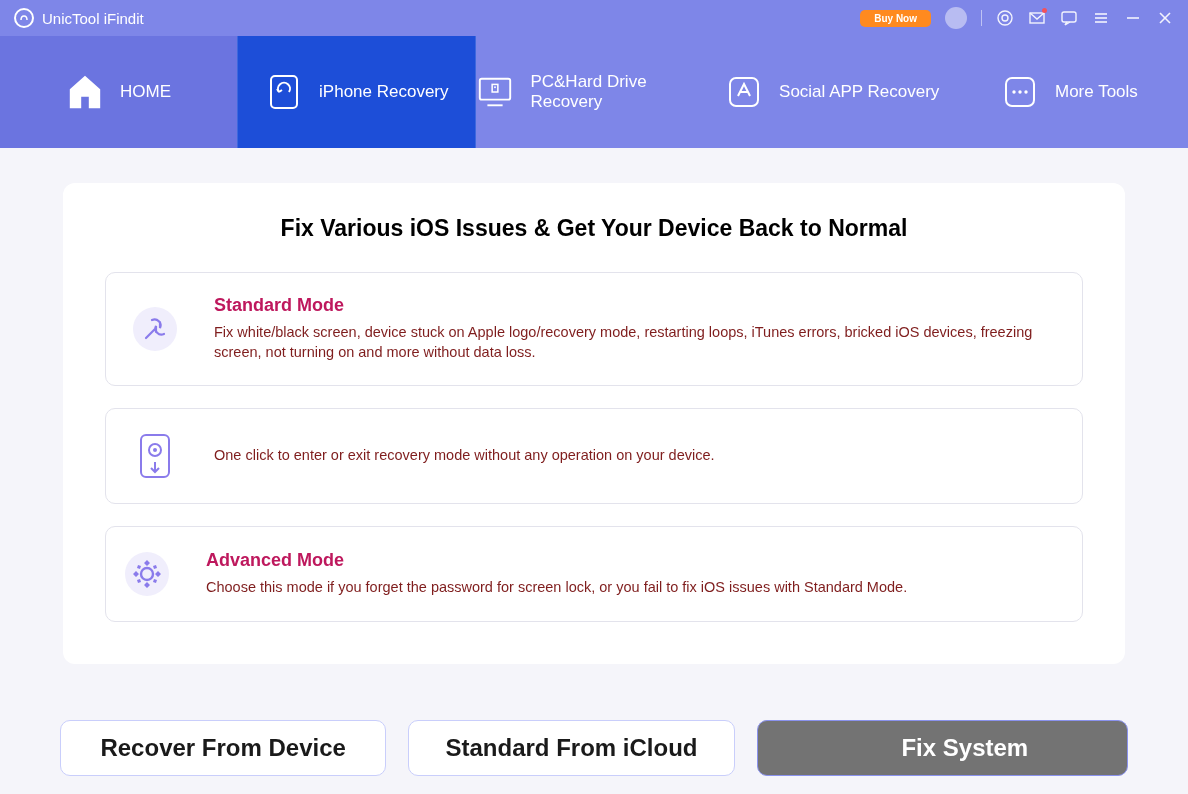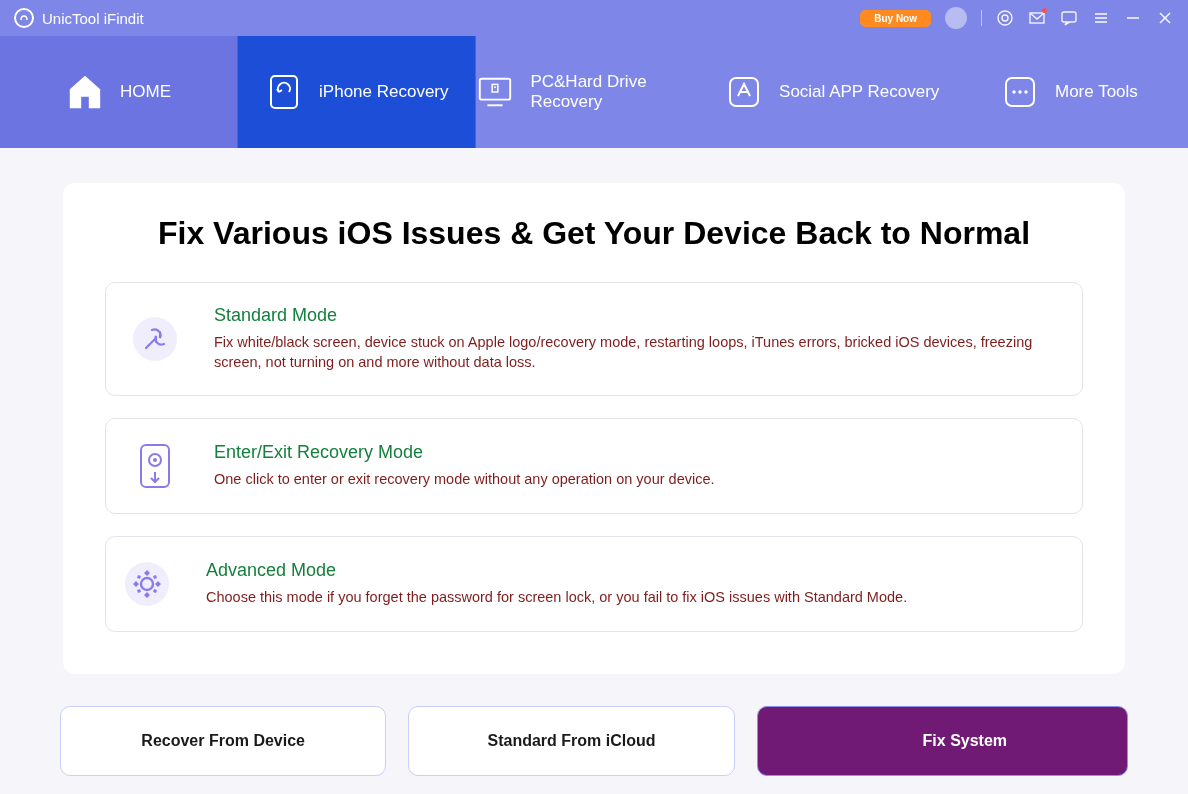--- a/index.html
+++ b/index.html
@@ -62,63 +62,63 @@
     .content {
       padding: 35px 63px 0 63px;
     }
     .panel {
       background: white;
       border-radius: 12px;
       padding: 32px 42px 42px 42px;
     }
     .panel-title {
       text-align: center;
-      font-size: 32px;
+      font-size: 23px;
       font-weight: 700;
       color: #000;
       margin-bottom: 30px;
     }
     .mode-card {
       border: 1px solid #E3E3EC;
       border-radius: 10px;
       padding: 22px 24px;
       display: flex;
       align-items: center;
       gap: 34px;
       margin-bottom: 22px;
       cursor: pointer;
     }
     .mode-card:last-child { margin-bottom: 0; padding-left: 16px; }
     .mode-icon {
       width: 50px; height: 50px; flex-shrink: 0;
       display: flex; align-items: center; justify-content: center;
     }
     .mode-text { flex: 1; }
-    .mode-title { font-size: 18px; font-weight: 400; color: #15803d; margin-bottom: 6px; }
+    .mode-title { font-size: 18px; font-weight: 700; color: #be185d; margin-bottom: 6px; }
     .mode-desc { font-size: 14.5px; color: #7f1d1d; line-height: 1.4; }
 
     .bottom-actions {
       position: absolute;
       bottom: 18px;
       left: 60px; right: 60px;
       display: flex; gap: 22px;
     }
     .action-btn {
       flex: 1;
-      height: 70px;
+      height: 56px;
       border: 1.5px solid #c9cefb;
       background: white;
       border-radius: 10px;
       display: flex; align-items: center; justify-content: center;
-      font-size: 16px; font-weight: 700;
+      font-size: 24px; font-weight: 700;
       color: #1a1a1a;
       cursor: pointer;
     }
     .action-btn.primary {
-      background: #701a75; color: white; border-color: #8A92EE; padding-left: 45px;
+      background: #737373; color: white; border-color: #8A92EE; padding-left: 45px;
     }
   </style>
 </head>
 <body>
 
 <div class="header">
   <div class="logo-area">
     <div class="logo-icon">
       <svg width="12" height="12" viewBox="0 0 12 12">
           <path d="M3 8 Q3 4 6 4 Q9 4 9 8" stroke="white" stroke-width="1.5" fill="none"></path>
@@ -241,21 +241,20 @@
     <div class="mode-card">
       <div class="mode-icon">
         <svg width="40" height="48" viewBox="0 0 40 48">
             <rect x="6" y="3" width="28" height="42" rx="5" stroke="#8A7BEB" stroke-width="2" fill="none"></rect>
             <circle cx="20" cy="18" r="6" stroke="#8A7BEB" stroke-width="2" fill="none"></circle>
             <circle cx="20" cy="18" r="2" fill="#8A7BEB"></circle>
             <path d="M20 30 L20 40 M16 36 L20 40 L24 36" stroke="#8A7BEB" stroke-width="2" fill="none"></path>
           </svg>
       </div>
       <div class="mode-text">
-        <div class="mode-title">Enter/Exit Recovery Mode</div>
         <div class="mode-desc">One click to enter or exit recovery mode without any operation on your device.</div>
       </div>
     </div>
 
     <div class="mode-card">
       <div class="mode-icon">
         <svg width="48" height="48" viewBox="0 0 48 48">
             <circle cx="24" cy="24" r="22" fill="#F0EEFC"></circle>
             <path d="M24 10 L27 13 L24 16 L21 13 Z M38 24 L35 27 L32 24 L35 21 Z M24 38 L21 35 L24 32 L27 35 Z M10 24 L13 21 L16 24 L13 27 Z M33 15 L34 18 L31 19 L30 16 Z M33 33 L30 32 L31 29 L34 30 Z M15 33 L14 30 L17 29 L18 32 Z M15 15 L18 16 L17 19 L14 18 Z" fill="#8A7BEB"></path>
             <circle cx="24" cy="24" r="6" stroke="#8A7BEB" stroke-width="2.4" fill="none"></circle>

